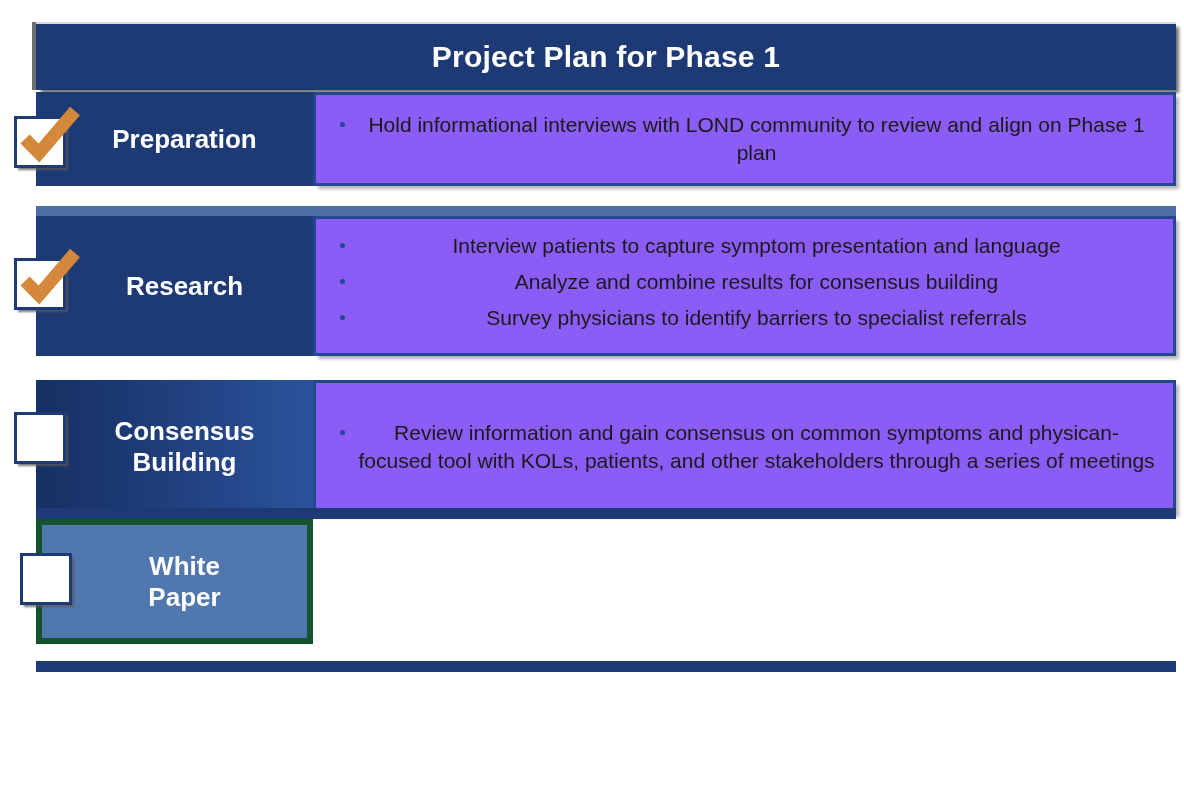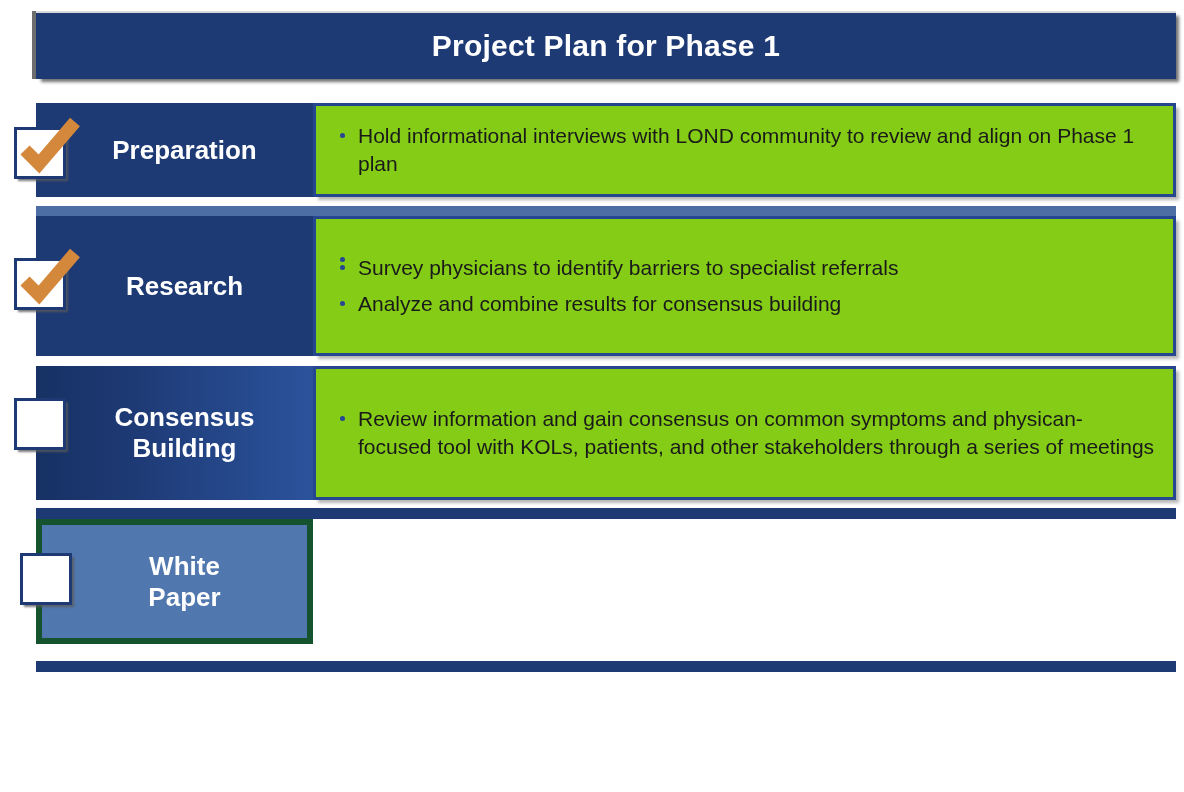--- a/index.html
+++ b/index.html
@@ -18,21 +18,21 @@
     width: 1184px;
     height: 792px;
     background: #ffffff;
     overflow: hidden;
   }
 
   
   .title-bar {
     position: absolute;
     left: 36px;
-    top: 11px;
+    top: 22px;
     width: 1140px;
     height: 68px;
     background: #1E3A75;
     box-sizing: border-box;
     border-top: 2px solid #d9d9d9;
     box-shadow: -4px 0 0 0 #6e6e6e, 4px 4px 3px -1px rgba(70,70,70,0.75);
     display: flex;
     align-items: center;
     justify-content: center;
   }
@@ -78,28 +78,29 @@
     text-align: center;
     padding-left: 28px;
     padding-right: 8px;
     white-space: pre-line;
   }
 
   
   .content-panel {
     position: relative;
     flex: 1 1 auto;
-    background: #84cc16;
+    background: #8b5cf6;
     border: 3px solid #24478F;
     box-sizing: border-box;
     display: flex;
     flex-direction: column;
     justify-content: center;
     padding: 6px 18px 6px 22px;
     box-shadow: 4px 4px 3px -1px rgba(120,120,120,0.55);
+    text-align: center;
   }
 
   .bullets {
     list-style: none;
     margin: 0;
     padding: 0;
   }
   .bullets li {
     position: relative;
     padding-left: 20px;
@@ -176,21 +177,21 @@
 </style>
 </head>
 <body>
 
 <div id="slide">
 
   <div class="title-bar">
     <div class="title-text">Project Plan for Phase 1</div>
   </div>
 
-  <div class="row" id="row-0" style="top:103px; height:94px;">
+  <div class="row" id="row-0" style="top:92px; height:94px;">
     <div class="row-inner">
       <div class="label-panel panel-navy">
         <div class="checkbox" style="top:24px;">
           <svg viewBox="0 0 72 72" aria-hidden="true">
             <path d="M12 38 L26 52 L62 10" fill="none" stroke="#D4883C" stroke-width="13" stroke-linecap="butt" stroke-linejoin="miter"></path>
           </svg>
         </div>
         <div class="label-text">Preparation</div>
       </div>
       <div class="content-panel">
@@ -208,29 +209,29 @@
       <div class="label-panel panel-navy">
         <div class="checkbox" style="top:42px;">
           <svg viewBox="0 0 72 72" aria-hidden="true">
             <path d="M12 38 L26 52 L62 10" fill="none" stroke="#D4883C" stroke-width="13" stroke-linecap="butt" stroke-linejoin="miter"></path>
           </svg>
         </div>
         <div class="label-text">Research</div>
       </div>
       <div class="content-panel">
         <ul class="bullets">
-          <li><span class="dot"></span></li>
+          <li><span class="dot"></span><span>Interview patients to capture symptom presentation and language</span></li>
+          <li><span class="dot"></span><span>Analyze and combine results for consensus building</span></li>
           <li><span class="dot"></span><span>Survey physicians to identify barriers to specialist referrals</span></li>
-          <li><span class="dot"></span><span>Analyze and combine results for consensus building</span></li>
         </ul>
       </div>
     </div>
   </div>
 
-  <div class="row" id="row-2" style="top:366px; height:134px;">
+  <div class="row" id="row-2" style="top:380px; height:134px;">
     <div class="row-inner">
       <div class="label-panel panel-navy-grad">
         <div class="checkbox" style="top:32px;"></div>
         <div class="label-text">Consensus
 Building</div>
       </div>
       <div class="content-panel">
         <ul class="bullets">
           <li><span class="dot"></span><span>Review information and gain consensus on common symptoms and physican-focused tool with KOLs, patients, and other stakeholders through a series of meetings</span></li>
         </ul>

